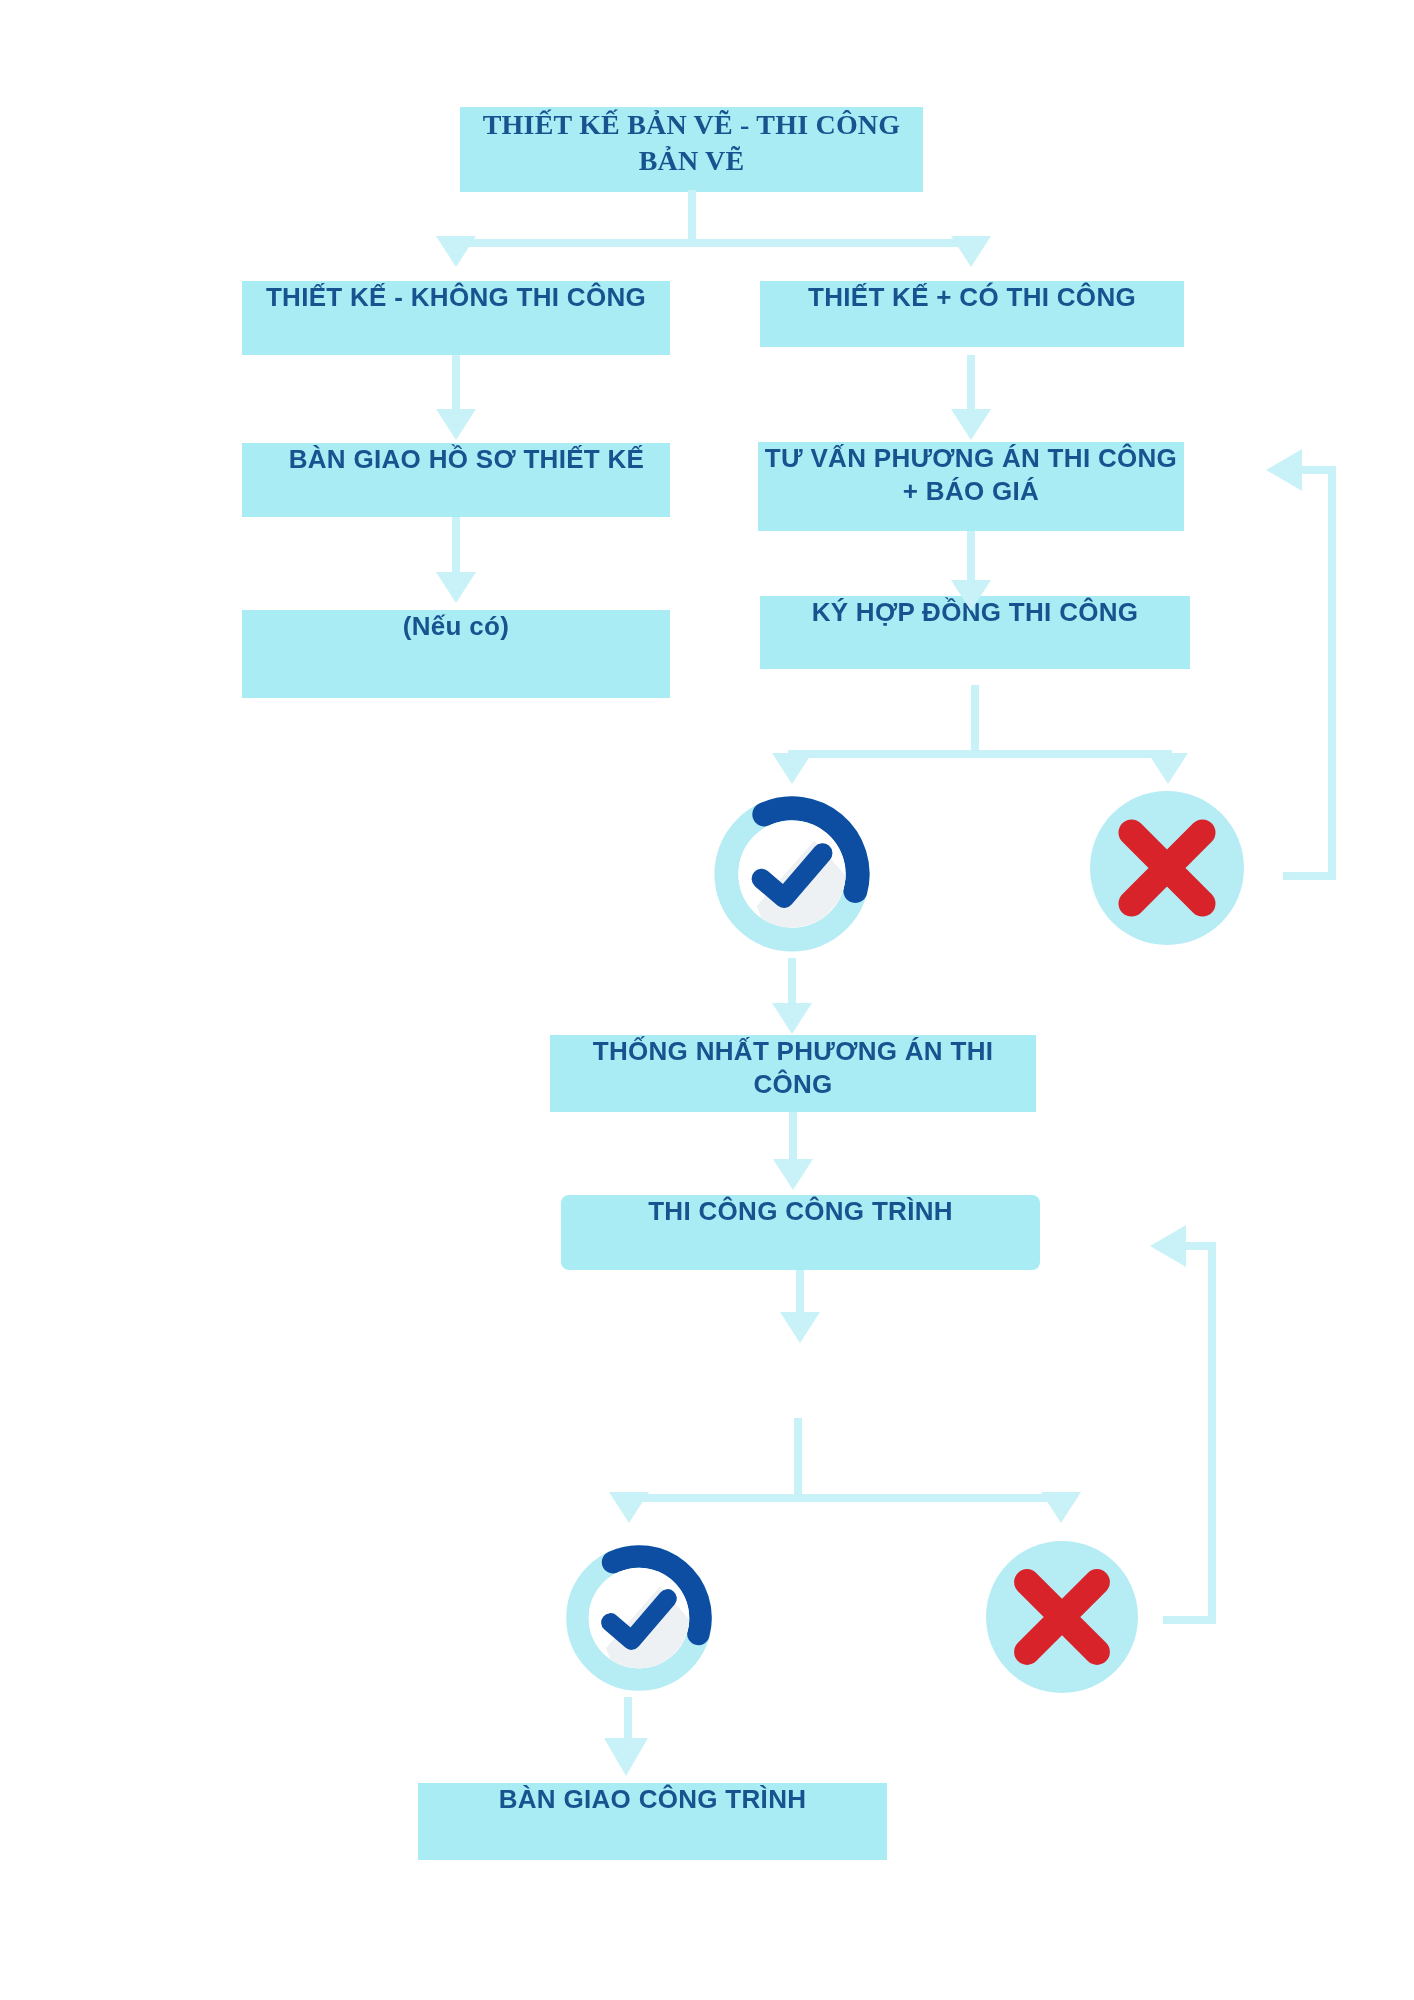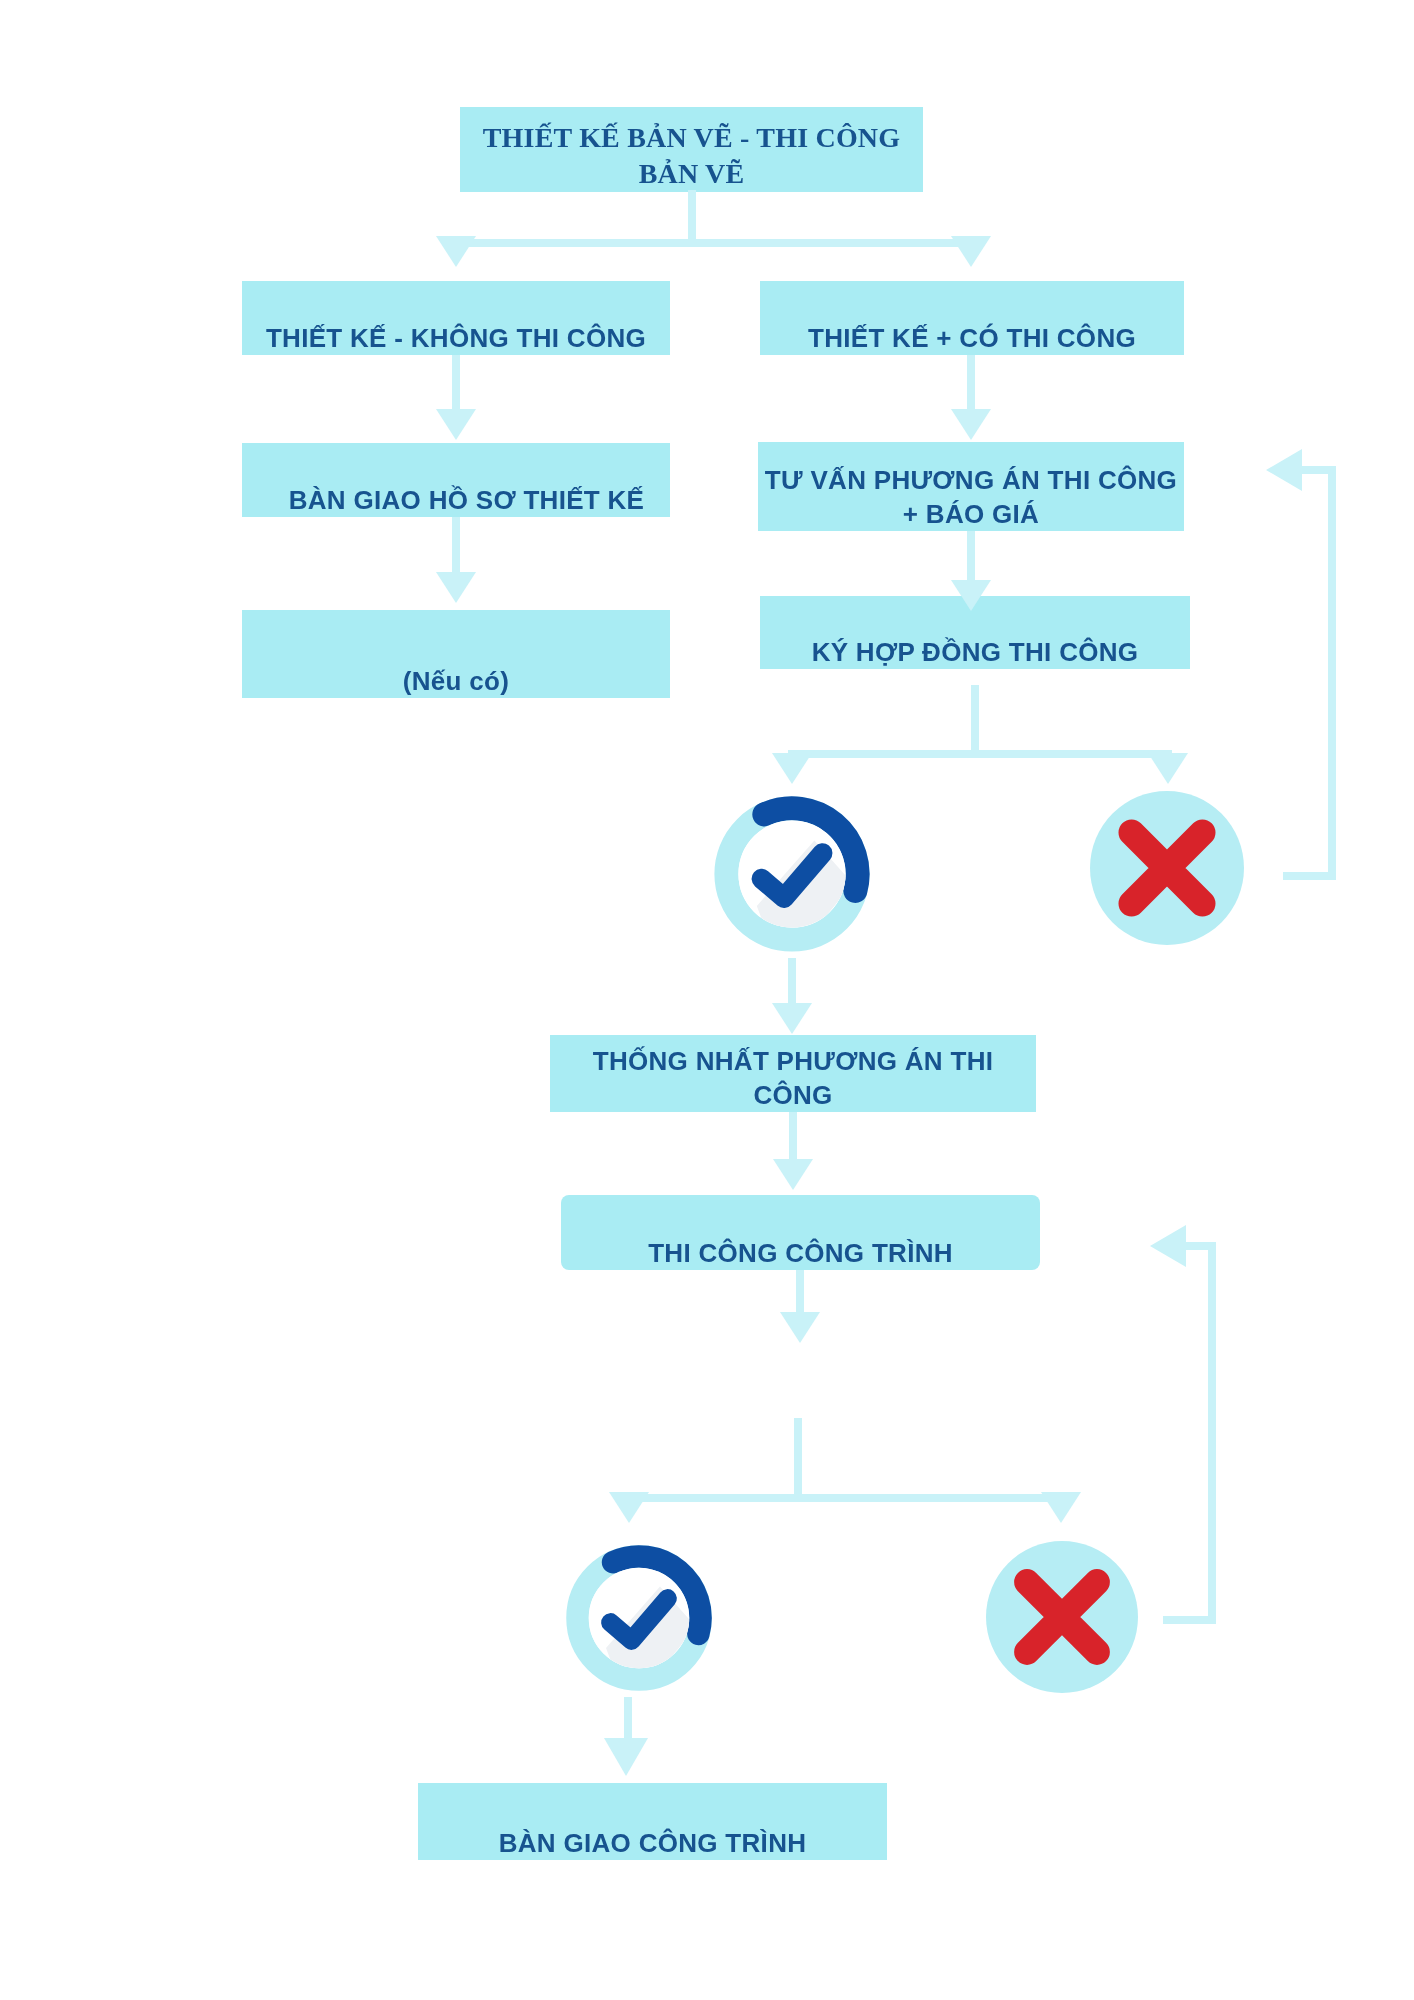--- a/index.html
+++ b/index.html
@@ -9,21 +9,21 @@
     --box:#a9ecf3;
     --line:#c9f2f8;
     --text:#17538f;
     --check:#0d4ea3;
     --cross:#d8232a;
     --iconbg:#b6edf4;
   }
   .canvas{ position:relative; width:1414px; height:2000px; background:#fff; overflow:hidden; }
   .box{
     position:absolute; background:var(--box); color:var(--text);
-    display:flex; flex-direction:column; align-items:center; justify-content:flex-end;
+    display:flex; flex-direction:column; align-items:center; justify-content:flex-start;
     text-align:center; font-weight:700; font-size:26px; line-height:1.28;
     letter-spacing:0.3px;
   }
   .box .l{ display:block; }
   .serif{ font-family:"Liberation Serif", serif; font-size:28px; letter-spacing:0.2px; }
   .line{ position:absolute; background:var(--line); }
   .tri{ position:absolute; width:0; height:0; }
   .tri-down{ border-left:20px solid transparent; border-right:20px solid transparent; border-top:31px solid var(--line); }
   .tri-down-big{ border-left:22px solid transparent; border-right:22px solid transparent; border-top:38px solid var(--line); }
   .tri-left{ border-top:21px solid transparent; border-bottom:21px solid transparent; border-right:36px solid var(--line); }
@@ -43,21 +43,21 @@
 <div class="canvas">
 
   <div class="box serif" style="left:460px; top:107px; width:463px; height:85px;">
     <span class="l">THIẾT KẾ BẢN VẼ - THI CÔNG BẢN VẼ</span>
   </div>
 
   <div class="box" style="left:242px; top:281px; width:428px; height:74px;">
     <span class="l">THIẾT KẾ - KHÔNG THI CÔNG</span>
   </div>
 
-  <div class="box" style="left:760px; top:281px; width:424px; height:74px;">
+  <div class="box" style="left:760px; top:281px; width:424px; height:66px;">
     <span class="l">THIẾT KẾ + CÓ THI CÔNG</span>
   </div>
 
   <div class="box" style="left:242px; top:443px; width:428px; height:74px;padding-left:21px;">
     <span class="l">BÀN GIAO HỒ SƠ THIẾT KẾ</span>
   </div>
 
   <div class="box" style="left:758px; top:442px; width:426px; height:89px;">
     <span class="l">TƯ VẤN PHƯƠNG ÁN THI CÔNG</span>
     <span class="l">+ BÁO GIÁ</span>

